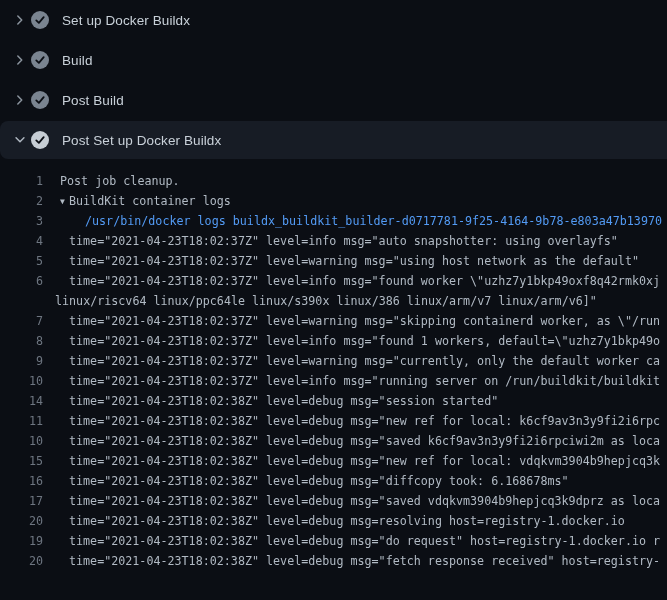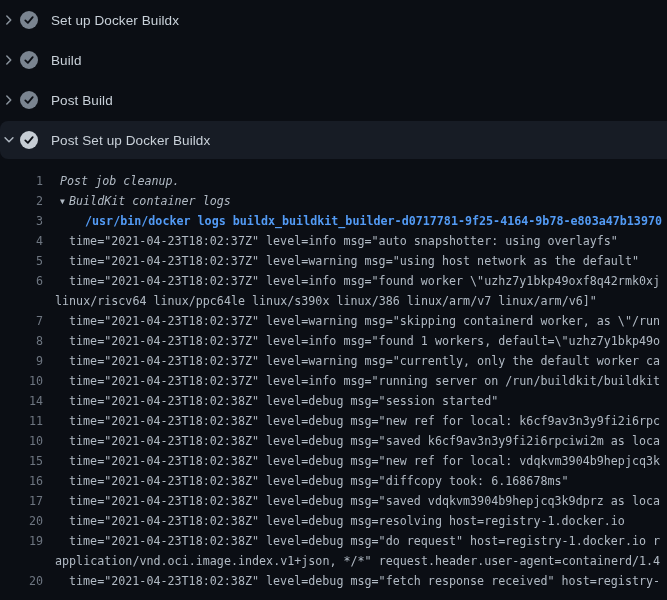--- a/index.html
+++ b/index.html
@@ -5,43 +5,43 @@
   * { margin:0; padding:0; box-sizing:border-box; }
   html,body { background:#0b0e14; }
   .viewport {
     position:relative; width:667px; height:600px; overflow:hidden;
     background:var(--bg,#0b0e14);
     font-family:"Liberation Sans",sans-serif;
   }
   
   .step-row {
     height:40px; display:flex; align-items:center;
-    padding-left:2px; cursor:pointer;text-align:center;
+    padding-left:13px; cursor:pointer;text-align:center;
   }
   .step-row.expanded {
     height:38px; margin-top:1px; margin-bottom:1px;
     background:var(--band,#171c25);
     border-radius:8px 0 0 8px;
     width:675px; 
   }
   .chev { width:14px; height:14px; flex:none; margin-right:4px; display:flex; align-items:center; justify-content:center; }
   .check { width:18px; height:18px; flex:none; margin-right:13px; display:flex; align-items:center; justify-content:center; }
   .step-title { color:var(--title,#c9d1d9); font-size:13.5px; letter-spacing:.1px; }
   
   .log { padding-top:11px; font-family:"DejaVu Sans Mono",monospace; font-size:11.7px; }
   .log-row {
     height:20px; line-height:20px; display:flex;
     white-space:pre; overflow:hidden;
   }
   .ln { width:43px; flex:none; text-align:right; color:var(--line_number,#6e7681); }
   .lc { color:var(--log_text,#b1bac4); }
-  .ind0 .lc { padding-left:17px;font-style:italic; }
+  .ind0 .lc { padding-left:17px; }
   .ind1 .lc { padding-left:26px; }
   .ind2 .lc { padding-left:12px; }
-  .command .lc { color:var(--command_blue,#539bf5); font-weight:700;padding-left:42px; }
+  .command .lc { color:var(--command_blue,#539bf5); font-weight:400;padding-left:42px; }
   .toggle { display:inline-block; width:9px; font-size:8px; vertical-align:1px; cursor:pointer; }
 </style>
 </head>
 <body>
 
 <div class="viewport">
   <div>
       <div class="step-row">
         <span class="chev">
           <svg viewBox="0 0 16 16" width="14" height="14">
@@ -112,16 +112,15 @@
       <div class="log-row ind1"><span class="ln">9</span><span class="lc">time="2021-04-23T18:02:37Z" level=warning msg="currently, only the default worker ca</span></div>
       <div class="log-row ind1"><span class="ln">10</span><span class="lc">time="2021-04-23T18:02:37Z" level=info msg="running server on /run/buildkit/buildkit</span></div>
       <div class="log-row ind1"><span class="ln">14</span><span class="lc">time="2021-04-23T18:02:38Z" level=debug msg="session started"</span></div>
       <div class="log-row ind1"><span class="ln">11</span><span class="lc">time="2021-04-23T18:02:38Z" level=debug msg="new ref for local: k6cf9av3n3y9fi2i6rpc</span></div>
       <div class="log-row ind1"><span class="ln">10</span><span class="lc">time="2021-04-23T18:02:38Z" level=debug msg="saved k6cf9av3n3y9fi2i6rpciwi2m as loca</span></div>
       <div class="log-row ind1"><span class="ln">15</span><span class="lc">time="2021-04-23T18:02:38Z" level=debug msg="new ref for local: vdqkvm3904b9hepjcq3k</span></div>
       <div class="log-row ind1"><span class="ln">16</span><span class="lc">time="2021-04-23T18:02:38Z" level=debug msg="diffcopy took: 6.168678ms"</span></div>
       <div class="log-row ind1"><span class="ln">17</span><span class="lc">time="2021-04-23T18:02:38Z" level=debug msg="saved vdqkvm3904b9hepjcq3k9dprz as loca</span></div>
       <div class="log-row ind1"><span class="ln">20</span><span class="lc">time="2021-04-23T18:02:38Z" level=debug msg=resolving host=registry-1.docker.io</span></div>
       <div class="log-row ind1"><span class="ln">19</span><span class="lc">time="2021-04-23T18:02:38Z" level=debug msg="do request" host=registry-1.docker.io r</span></div>
-      <div class="log-row ind2 cont"><span class="ln"></span><span class="lc">application/vnd.oci.image.index.v1+json, */*" request.header.user-agent=containerd/1.4</span></div>
       <div class="log-row ind1"><span class="ln">20</span><span class="lc">time="2021-04-23T18:02:38Z" level=debug msg="fetch response received" host=registry-</span></div>
     </div>
 </div>
 
 </body></html>

